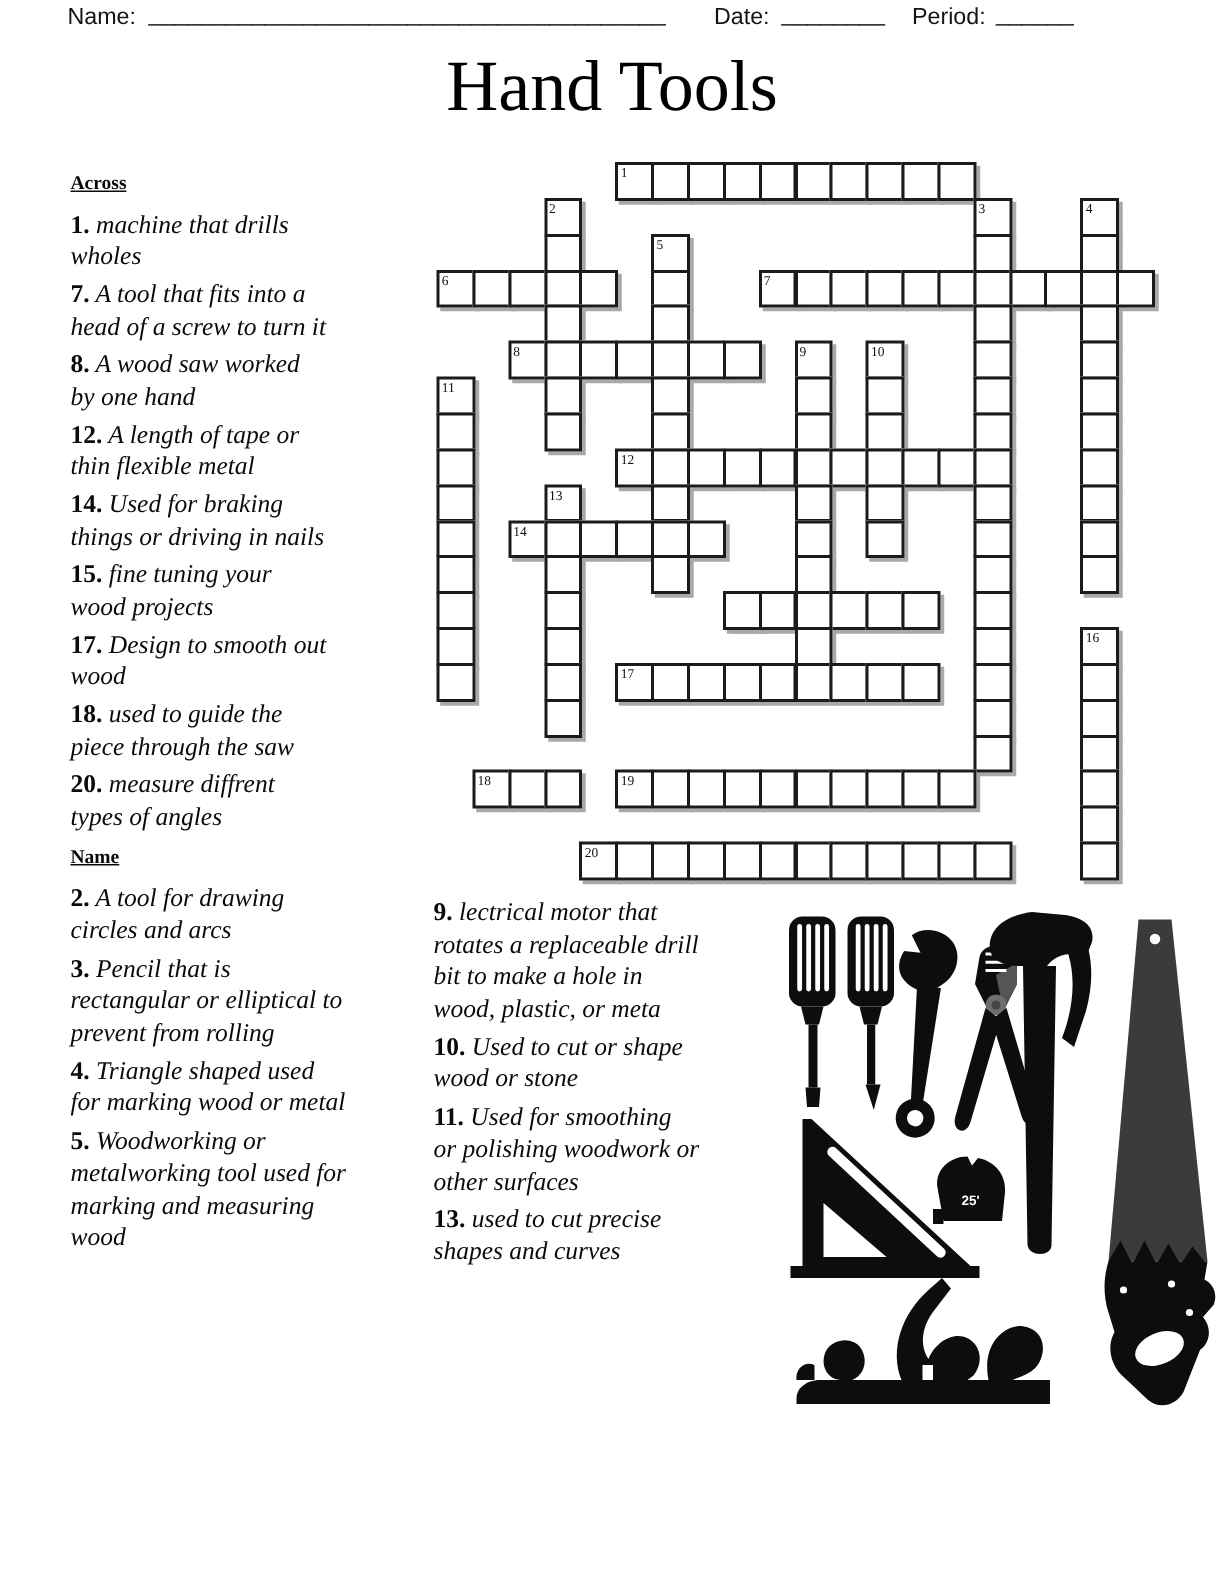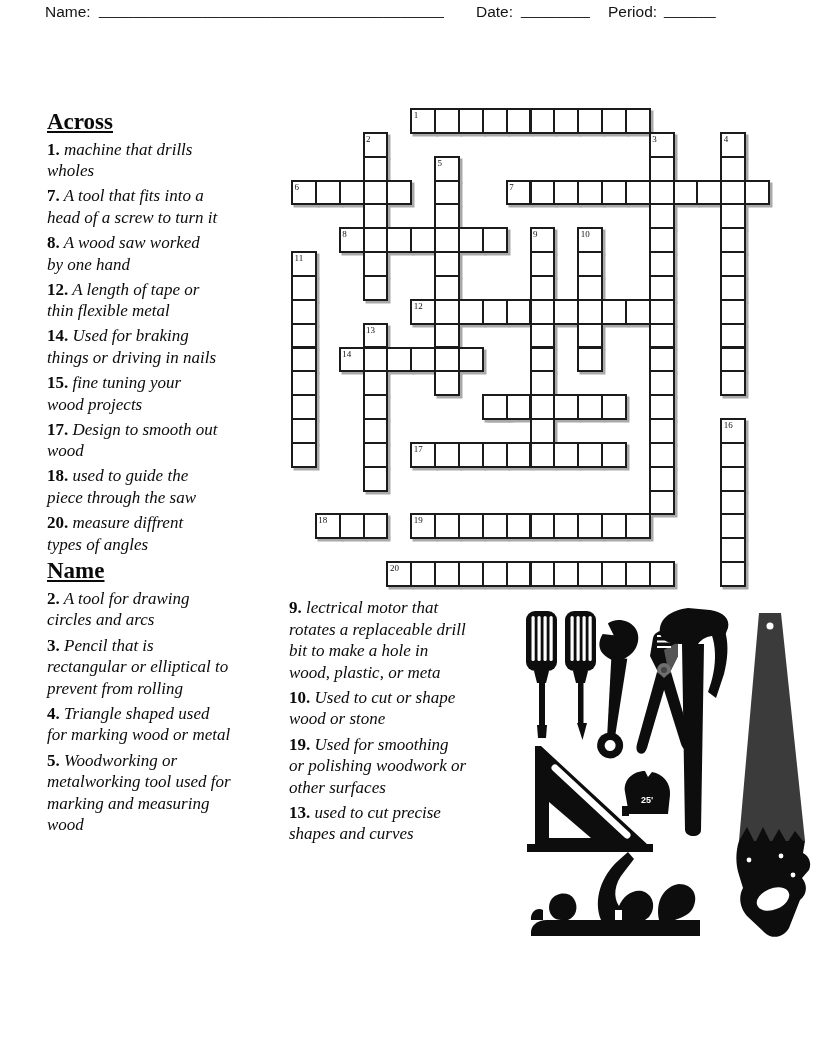--- a/index.html
+++ b/index.html
@@ -6,21 +6,21 @@
   .page{position:relative;width:816px;height:1056px;background:#fff;overflow:hidden;
         font-family:"Liberation Serif",serif;color:#000;}
   
   .hdr{position:absolute;font-family:"Liberation Sans",sans-serif;font-size:15.5px;
        color:#141414;white-space:nowrap;}
   
   .title{position:absolute;left:0;right:0;top:30px;margin:0;text-align:center;
          font-family:"Liberation Serif",serif;font-weight:400;font-size:48px;color:#000;}
   
   .clues{position:absolute;font-size:17px;line-height:21.6px;color:#0a0a0a;}
-  .shead{font-size:23px;font-weight:bold;text-decoration:underline;margin:0 0 6px 0;}
+  .shead{font-size:13px;font-weight:bold;text-decoration:underline;margin:0 0 6px 0;}
   .shead.down{margin-top:5px;}
   .clue{margin:0 0 3.5px 0;}
   .cnum{font-weight:bold;}
   .ctext{white-space:pre-line;font-style:italic;}
   
   .cell{position:absolute;box-sizing:border-box;background:#fff;
         border:2px solid #1b1b1b;box-shadow:2.5px 2.5px 0 #a9a9a9;}
   .cellnum{position:absolute;top:0px;left:1.5px;font-family:"Liberation Serif",serif;
            font-size:9px;line-height:10px;color:#111;}
   .tools{position:absolute;left:513px;top:598px;}
@@ -30,20 +30,21 @@
 
 <div class="page">
 
   <span class="hdr" style="left:45px;top:3px;">Name:</span>
   <span class="hdr blank" style="left:99px;top:1px;">________________________________________</span>
   <span class="hdr" style="left:476px;top:3px;">Date:</span>
   <span class="hdr blank" style="left:521px;top:1px;">________</span>
   <span class="hdr" style="left:608px;top:3px;">Period:</span>
   <span class="hdr blank" style="left:664px;top:1px;">______</span>
 
+  <h1 class="title">Hand Tools</h1>
 
   <div id="grid" style="position:absolute;inset:0;">
       <div class="cell" style="left: 410.25px; top: 108px; width: 25.85px; height: 25.85px;">
         <span class="cellnum">1</span>
       </div>
       <div class="cell" style="left: 434.1px; top: 108px; width: 25.85px; height: 25.85px;"></div>
       <div class="cell" style="left: 457.95px; top: 108px; width: 25.85px; height: 25.85px;"></div>
       <div class="cell" style="left: 481.8px; top: 108px; width: 25.85px; height: 25.85px;"></div>
       <div class="cell" style="left: 505.65px; top: 108px; width: 25.85px; height: 25.85px;"></div>
       <div class="cell" style="left: 529.5px; top: 108px; width: 25.85px; height: 25.85px;"></div>
@@ -281,21 +282,21 @@
   </div>
 
   <div class="clues" style="left:289px;top:597px;width:234px;">
     <div id="downright-clues">
         <p class="clue"><b class="cnum">9.</b><span class="ctext"> lectrical motor that
 rotates a replaceable drill
 bit to make a hole in
 wood, plastic, or meta</span></p>
         <p class="clue"><b class="cnum">10.</b><span class="ctext"> Used to cut or shape
 wood or stone</span></p>
-        <p class="clue"><b class="cnum">19.</b><span class="ctext"> Used for smoothing
+        <p class="clue"><b class="cnum">11.</b><span class="ctext"> Used for smoothing
 or polishing woodwork or
 other surfaces</span></p>
         <p class="clue"><b class="cnum">13.</b><span class="ctext"> used to cut precise
 shapes and curves</span></p>
       </div>
   </div>
 
   <svg class="tools" width="302" height="342" viewBox="0 0 302 342">
 
     <g fill="#0d0d0d">

